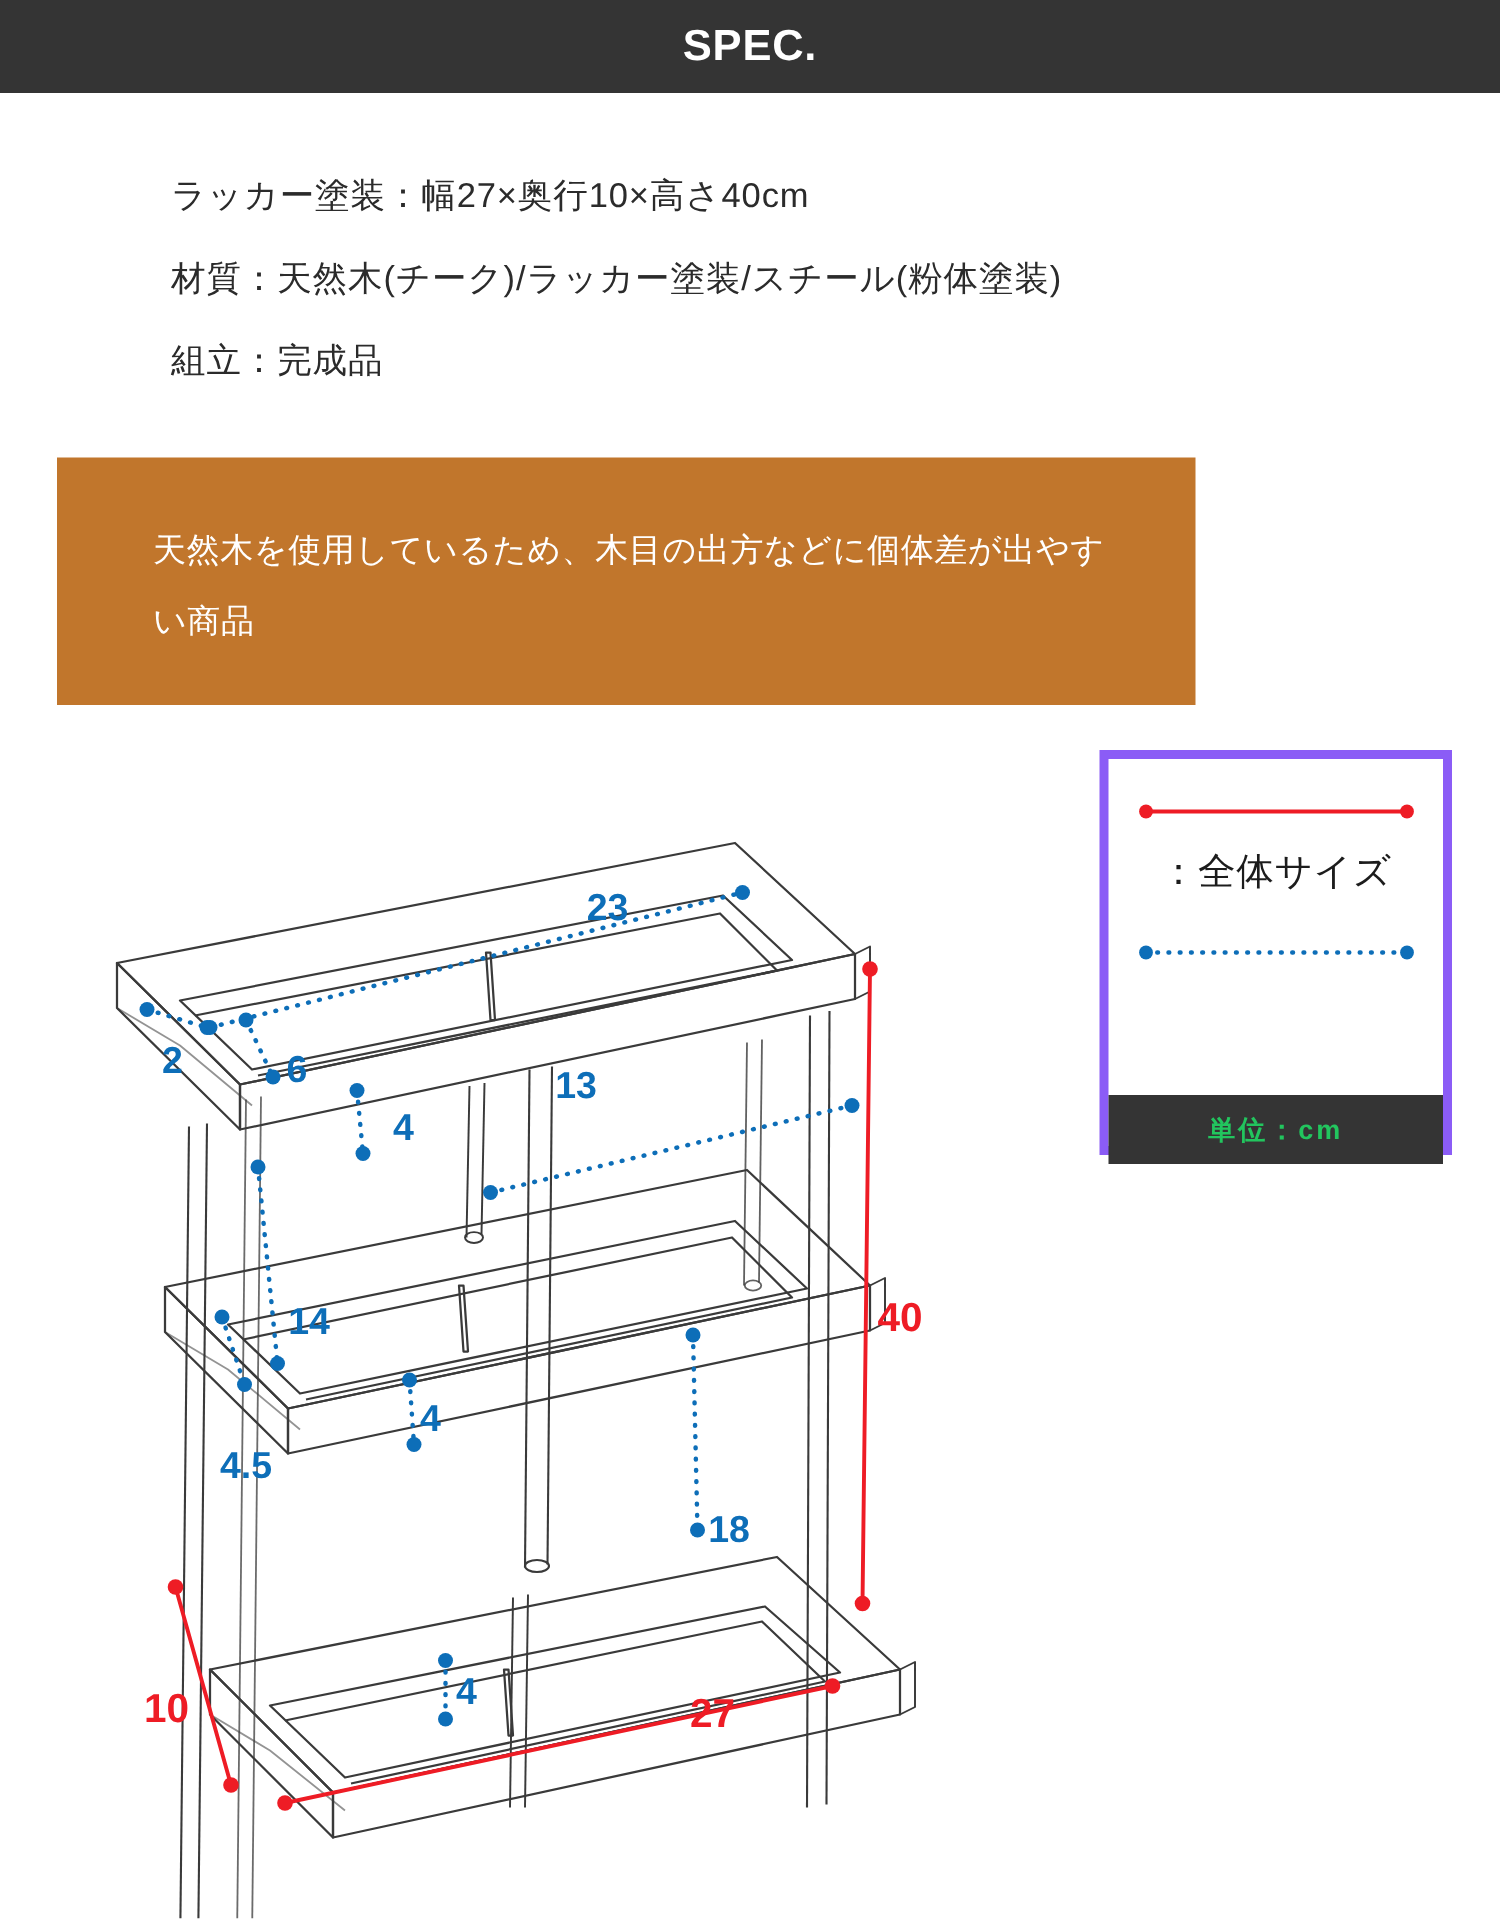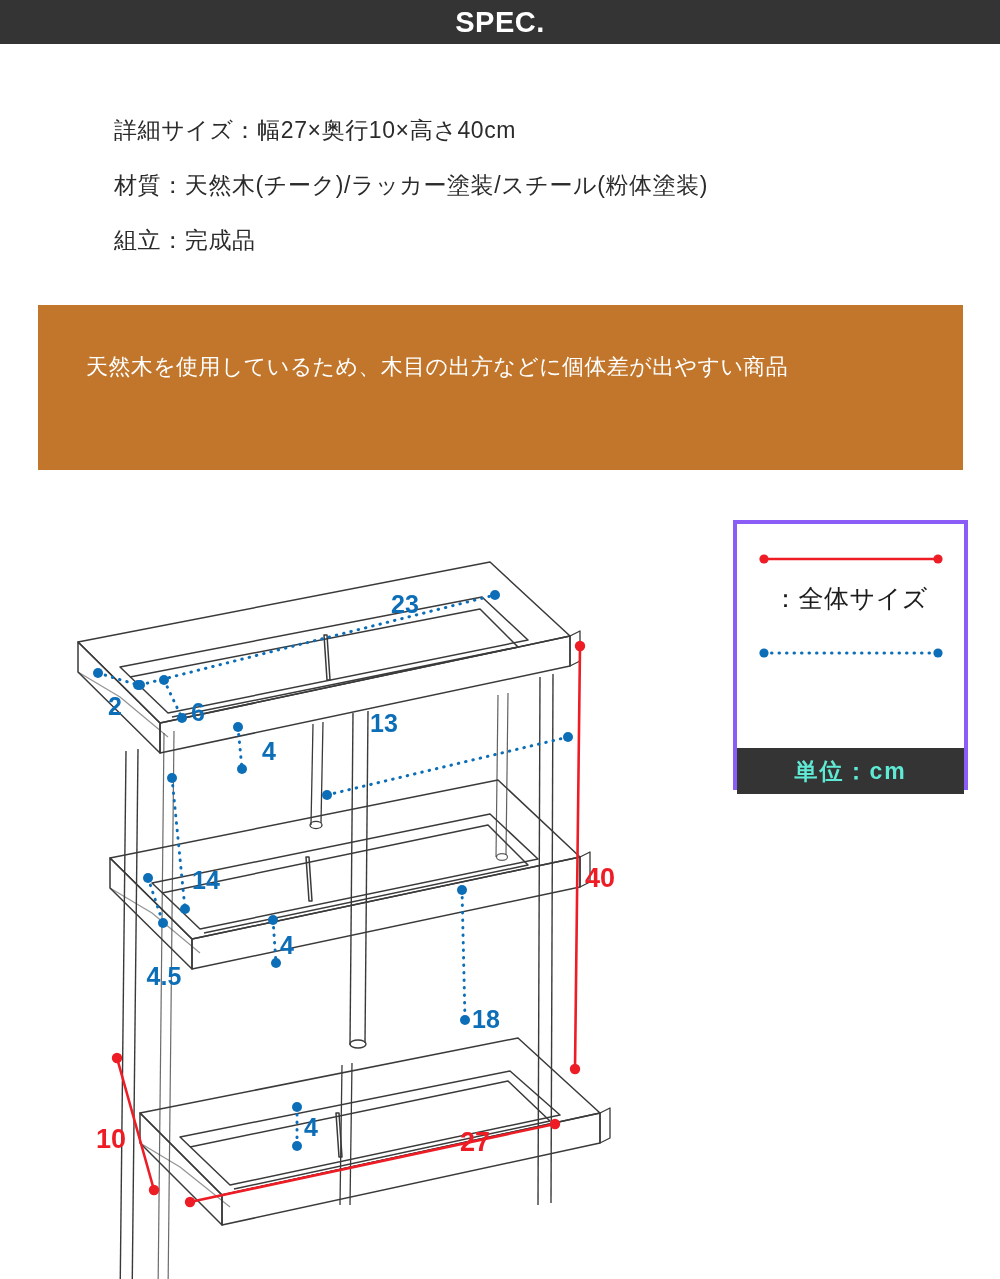--- a/index.html
+++ b/index.html
@@ -15,21 +15,21 @@
     overflow: hidden;
     -webkit-font-smoothing: antialiased;
   }
 
   
   .header-bar {
     position: absolute;
     left: 0;
     top: 0;
     width: 1000px;
-    height: 44px;
+    height: 62px;
     background: #343434;
     display: flex;
     align-items: center;
     justify-content: center;
   }
   .header-title {
     color: #ffffff;
     font-size: 29px;
     font-weight: bold;
     letter-spacing: 0.5px;
@@ -49,42 +49,42 @@
     line-height: 55px;
     letter-spacing: 0.6px;
     white-space: nowrap;
   }
 
   
   .notice-box {
     position: absolute;
     left: 38px;
     top: 305px;
-    width: 925px;
+    width: 759px;
     height: 165px;
     background: #c1762c;
     box-sizing: border-box;
-    padding: 38px 40px 0 48px;
+    padding: 38px 40px 0 64px;
   }
   .notice-text {
     color: #ffffff;
     font-size: 22px;
     line-height: 47px;
     letter-spacing: 0.4px;
   }
 
   
   .legend-box {
     position: absolute;
     left: 733px;
-    top: 520px;
+    top: 500px;
     width: 235px;
     height: 270px;
     background: #ffffff;
-    border: 4px solid #8b5cf6;
+    border: 6px solid #8b5cf6;
     box-sizing: border-box;
   }
   .legend-body {
     height: 224px;
     box-sizing: border-box;
     padding: 22px 16px 0 16px;
     display: flex;
     flex-direction: column;
   }
   .legend-row-line {
@@ -106,22 +106,22 @@
   }
   .legend-spacer { height: 16px; }
   .legend-footer {
     height: 46px;
     background: #343434;
     display: flex;
     align-items: center;
     justify-content: center;
   }
   .legend-footer-text {
-    color: #5eead4;
-    font-size: 23px;
+    color: #22c55e;
+    font-size: 18px;
     letter-spacing: 2px;
     font-weight: bold;
   }
 
   
   .diagram {
     position: absolute;
     left: 0;
     top: 505px;
     width: 1000px;
@@ -144,21 +144,21 @@
   }
 </style>
 </head>
 <body>
 
 <div class="header-bar">
   <div class="header-title">SPEC.</div>
 </div>
 
 <div class="spec-list">
-  <div class="spec-line">詳細サイズ：幅27×奥行10×高さ40cm</div>
+  <div class="spec-line">ラッカー塗装：幅27×奥行10×高さ40cm</div>
   <div class="spec-line">材質：天然木(チーク)/ラッカー塗装/スチール(粉体塗装)</div>
   <div class="spec-line">組立：完成品</div>
 </div>
 
 <div class="notice-box">
   <div class="notice-text">天然木を使用しているため、木目の出方などに個体差が出やすい商品</div>
 </div>
 
 <div class="legend-box">
   <div class="legend-body">

